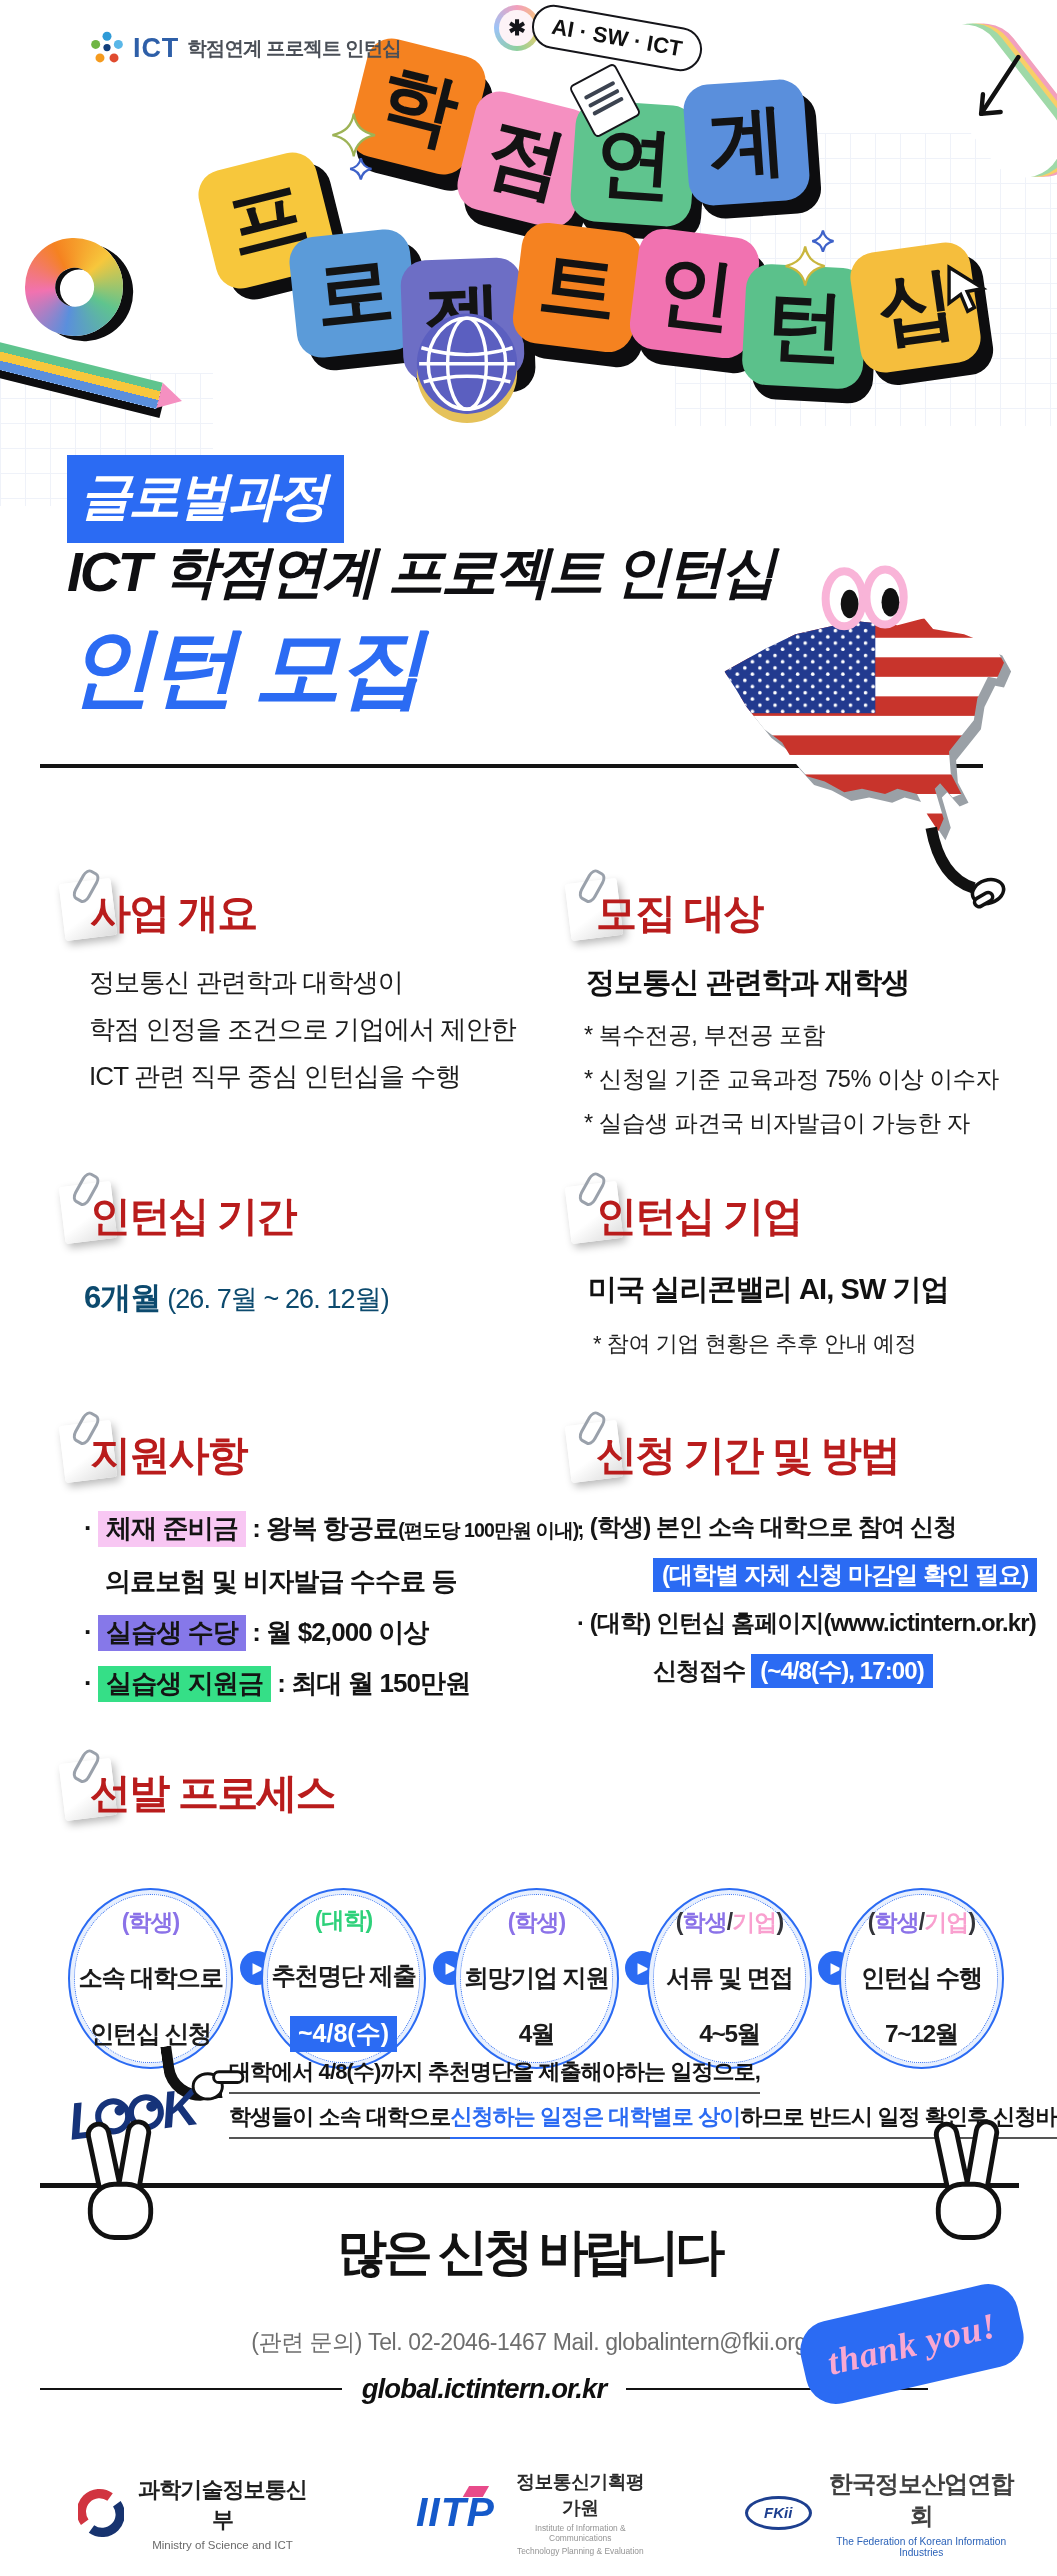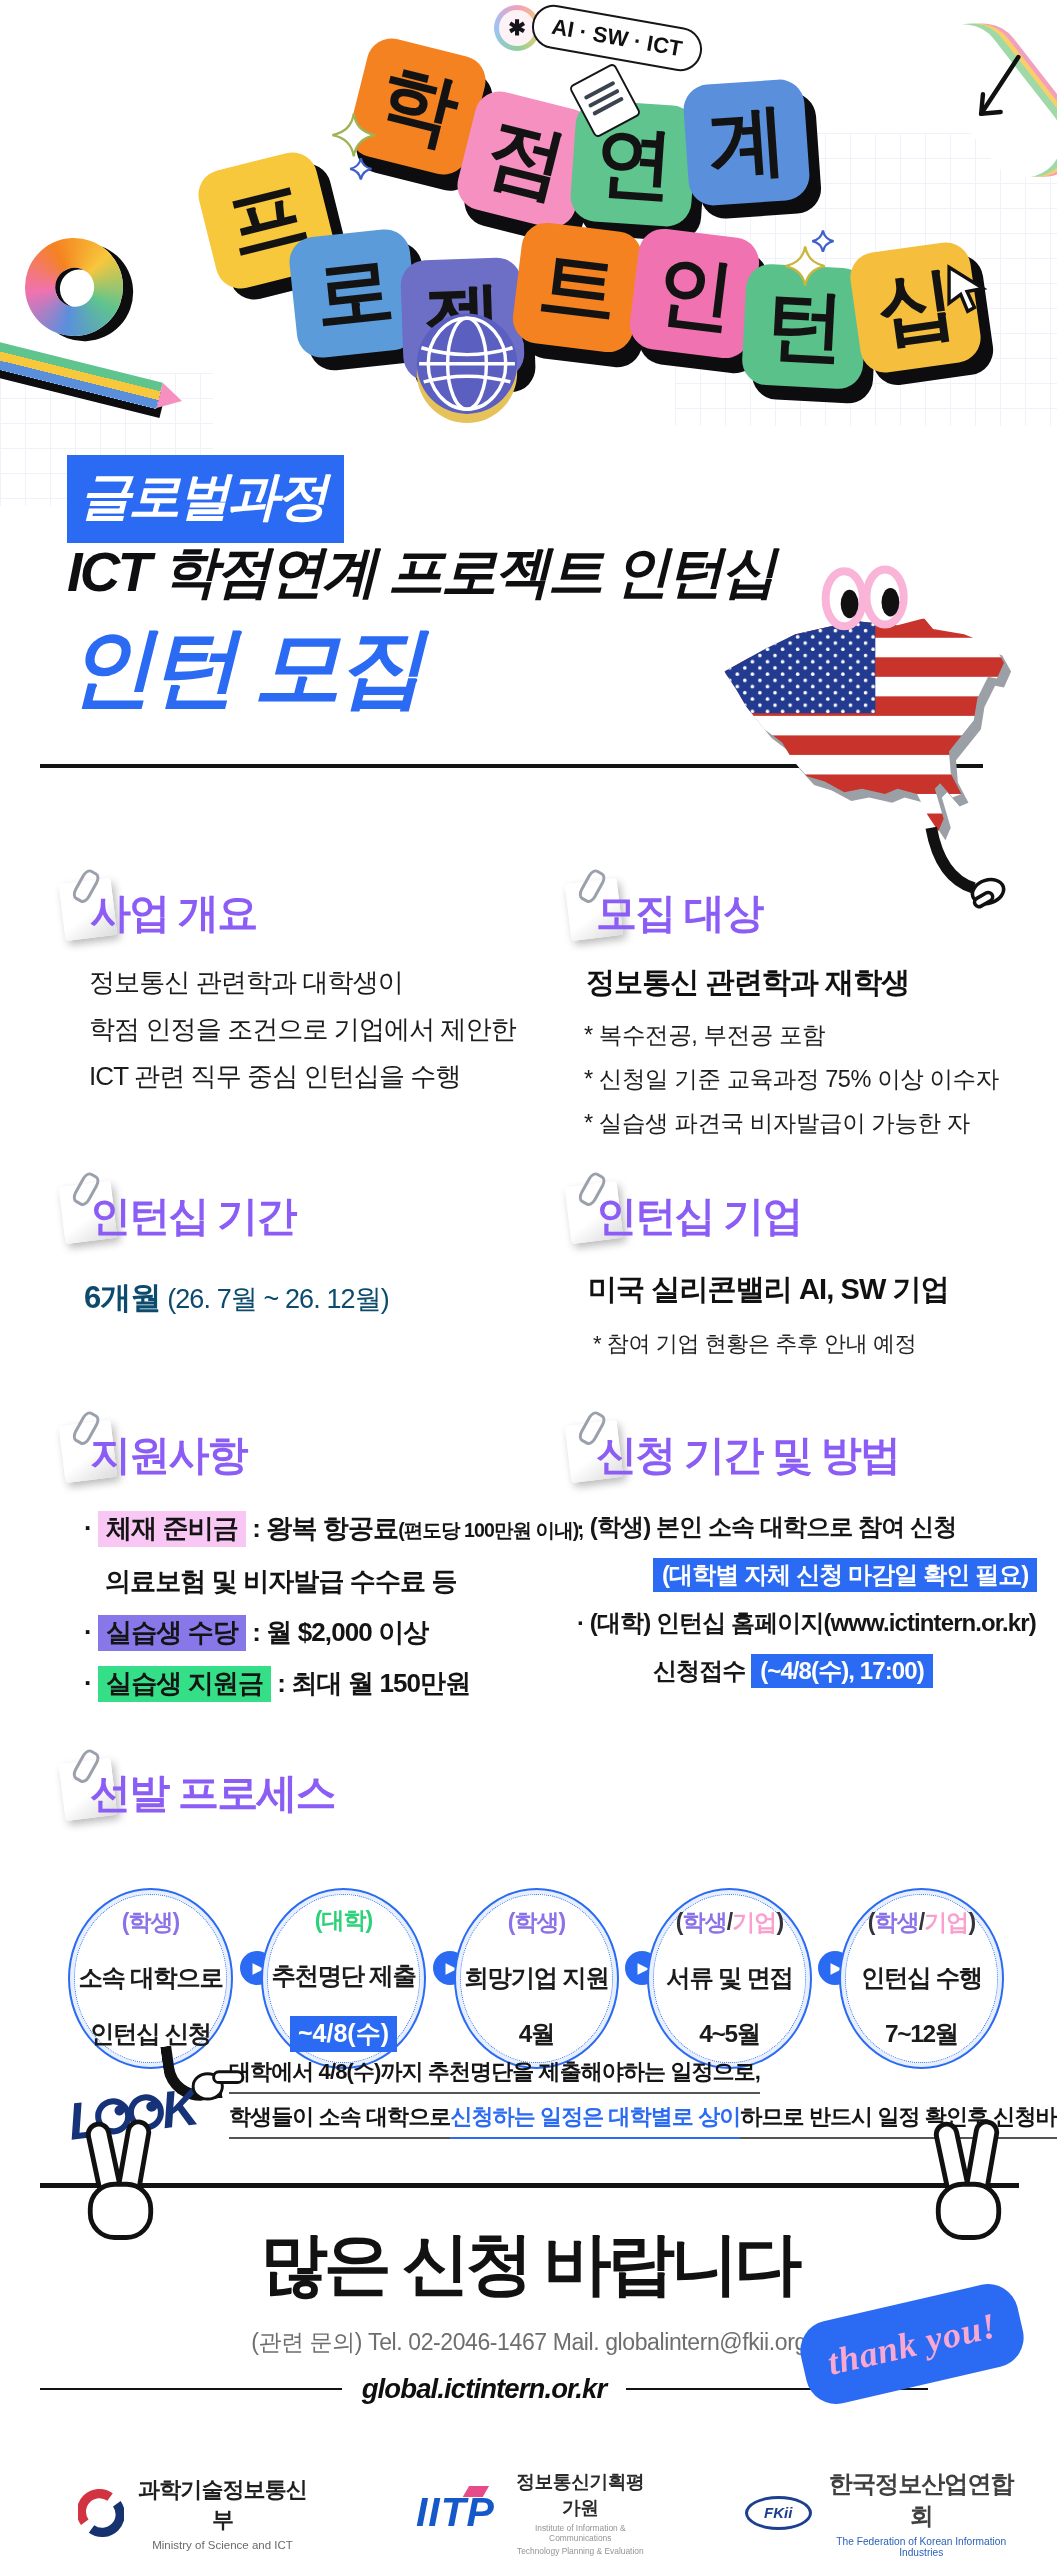--- a/index.html
+++ b/index.html
@@ -46,21 +46,21 @@
   .h-sub{font-weight:700;font-style:italic;font-size:87px;letter-spacing:-3.6px;color:var(--accent);z-index:2;}
   .divider{height:4.4px;background:#131313;z-index:1;}
 
   
   .sechead{z-index:2;}
   .note{position:absolute;left:0;top:-5.3px;width:52px;height:57px;border-radius:2.7px;
         background:linear-gradient(150deg,#ffffff 55%,#dcdcdc);box-shadow:2.7px 4.4px 9px rgba(0,0,0,.28);
         transform:rotate(-7deg);z-index:1;}
   .clip{position:absolute;top:-12.4px;left:18px;width:11.5px;height:28px;border:3.1px solid #9aa1ab;
         border-radius:6.2px/9px;transform:rotate(36deg);}
-  .sec-title{position:relative;margin-left:28px;font-size:41px;font-weight:700;letter-spacing:-1.8px;color:#8b5cf6;z-index:2;white-space:nowrap;}
+  .sec-title{position:relative;margin-left:28px;font-size:41px;font-weight:700;letter-spacing:-1.8px;color:#b91c1c;z-index:2;white-space:nowrap;}
   .body-lg{font-size:26px;line-height:47px;color:#1c1c1c;letter-spacing:-0.9px;}
   .headline{font-size:29px;font-weight:700;letter-spacing:-0.9px;color:#111;}
   .bullets{font-size:23.5px;line-height:44px;color:#1d1d1d;letter-spacing:-0.4px;}
   .period-line{font-size:27px;color:#0c4a6e;letter-spacing:-0.9px;}
   .period-line b{font-size:31px;letter-spacing:-0.9px;}
   .note-sm{font-size:22px;color:#222;letter-spacing:-0.4px;text-align:center;}
   .support{font-size:26px;line-height:51px;color:#141414;letter-spacing:-0.9px;font-weight:700;}
   .support .plain{font-weight:700;}
   .support .sm{font-size:19.5px;}
   .hl{padding:1.8px 8px 3.6px;}
@@ -87,21 +87,21 @@
   .eye:after{content:"";position:absolute;right:0;top:1.8px;width:10.7px;height:10.7px;border-radius:50%;background:var(--navy);}
   .lknote div{white-space:nowrap;}
   .lknote .l1{font-size:22px;font-weight:700;letter-spacing:-0.9px;color:#141414;
         border-bottom:2.2px solid #555;display:inline-block;padding-bottom:5.3px;margin-bottom:8px;}
   .lknote .seg{display:inline-block;border-bottom:2.7px solid currentColor;padding-bottom:4.4px;
         font-size:22px;font-weight:700;letter-spacing:-0.9px;}
   .lknote .blk{color:#141414;border-bottom-color:#555;}
   .lknote .blu{color:var(--accent);}
 
   
-  .bigmsg{width:100%;text-align:center;font-size:68px;font-weight:700;letter-spacing:-4.4px;color:#121212;z-index:2;}
+  .bigmsg{width:100%;text-align:center;font-size:50px;font-weight:700;letter-spacing:-4.4px;color:#121212;z-index:2;}
   .contact{width:100%;text-align:center;font-size:23px;color:#6e6e6e;letter-spacing:-0.4px;z-index:2;}
   .thanks{background:var(--accent);border-radius:30px;padding:21px 25px;transform:rotate(-13deg);z-index:4;}
   .thanks span{font-family:"Liberation Serif",serif;font-style:italic;font-weight:700;font-size:36px;color:#f9a8d2;letter-spacing:0.9px;}
   .siterow{display:flex;align-items:center;gap:19.5px;z-index:2;}
   .siterow .rule{flex:1;height:2.2px;background:#131313;}
   .site{font-weight:700;font-style:italic;font-size:27.5px;letter-spacing:-0.9px;color:#0f0f0f;white-space:nowrap;}
   .logos{display:flex;align-items:center;z-index:2;}
   .lg{display:flex;align-items:center;}
   .lg .col{display:flex;flex-direction:column;justify-content:center;text-align:center;}
   .msit-kr{font-size:22px;font-weight:700;color:#1f1f1f;letter-spacing:-0.9px;}
@@ -116,20 +116,32 @@
   .fkii-en{font-size:10.2px;color:#2b62b8;margin-top:3.6px;}
 </style>
 </head>
 <body>
 
 <div class="page">
 
   <div class="abs grid" style="left:675px;top:133px;width:382px;height:293px"></div>
   <div class="abs grid" style="left:0;top:373px;width:213px;height:133px"></div>
 
+  <div class="abs prglogo" style="left:89px;top:30px">
+    <svg width="36" height="36" viewBox="0 0 40 40">
+      <circle cx="20" cy="7" r="5" fill="#2f9bd7"></circle>
+      <circle cx="7.4" cy="16" r="5" fill="#6fb544"></circle>
+      <circle cx="12.2" cy="31" r="5" fill="#f59b1e"></circle>
+      <circle cx="27.8" cy="31" r="5" fill="#e04b2f"></circle>
+      <circle cx="32.6" cy="16" r="5" fill="#59b7e8"></circle>
+      <circle cx="20" cy="19.5" r="4" fill="#123f7c"></circle>
+    </svg>
+    <span class="ict">ICT</span>
+    <span class="rest">학점연계 프로젝트 인턴십</span>
+  </div>
 
   <div class="abs coin" style="left:494px;top:5.3px">
     <b>✱</b>
   </div>
   <div class="abs badge" style="left:531px;top:16px">AI · SW · ICT</div>
   <div class="abs paper" style="left:579px;top:71px">
       <i></i>
       <i></i>
       <i></i>
     </div>

